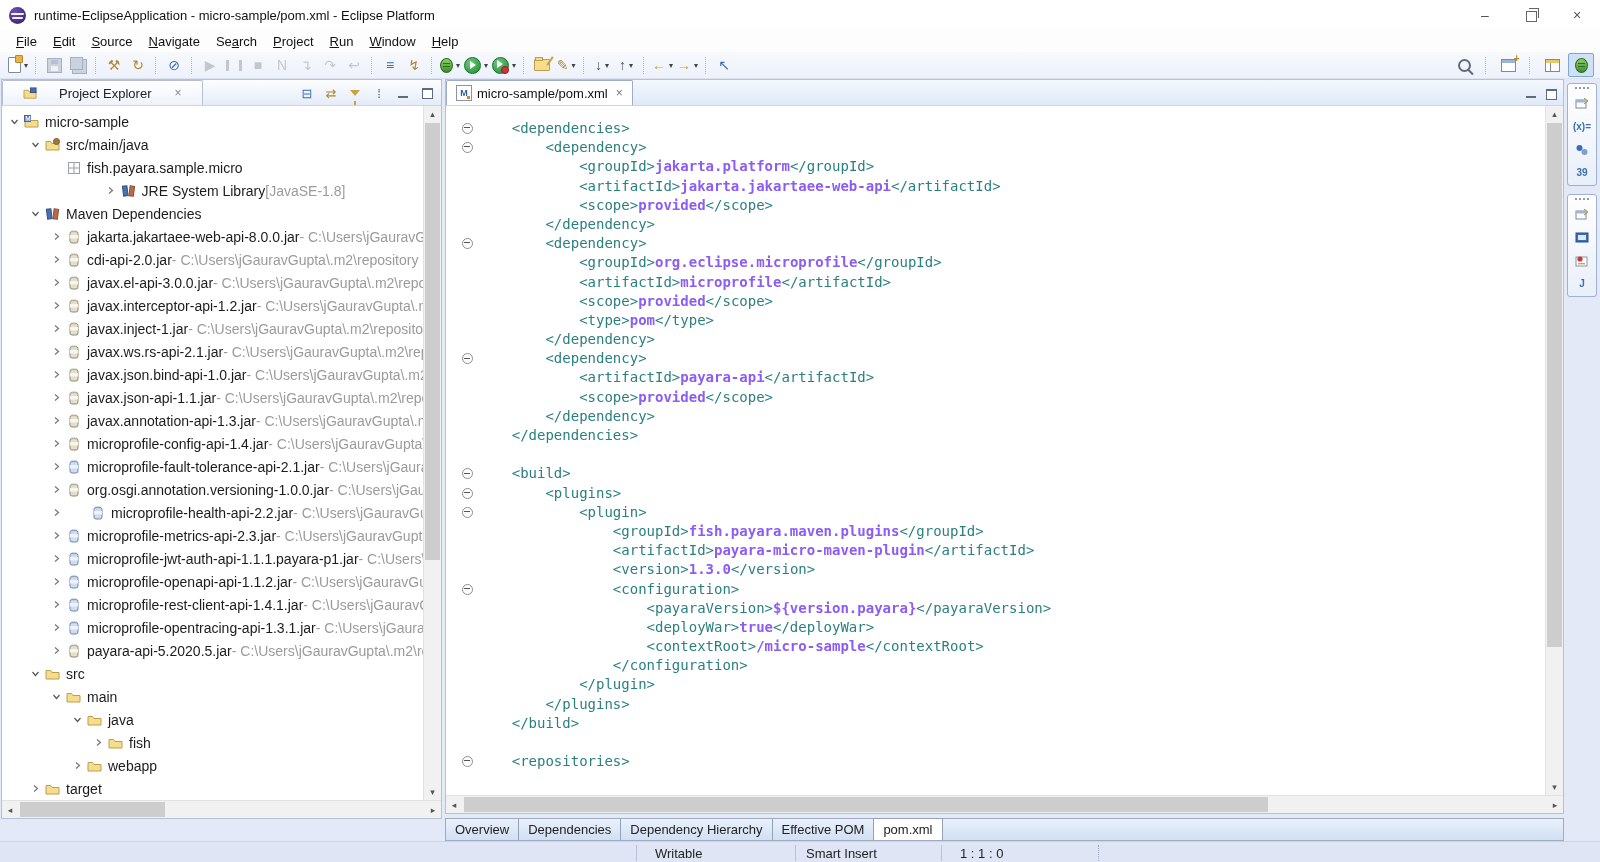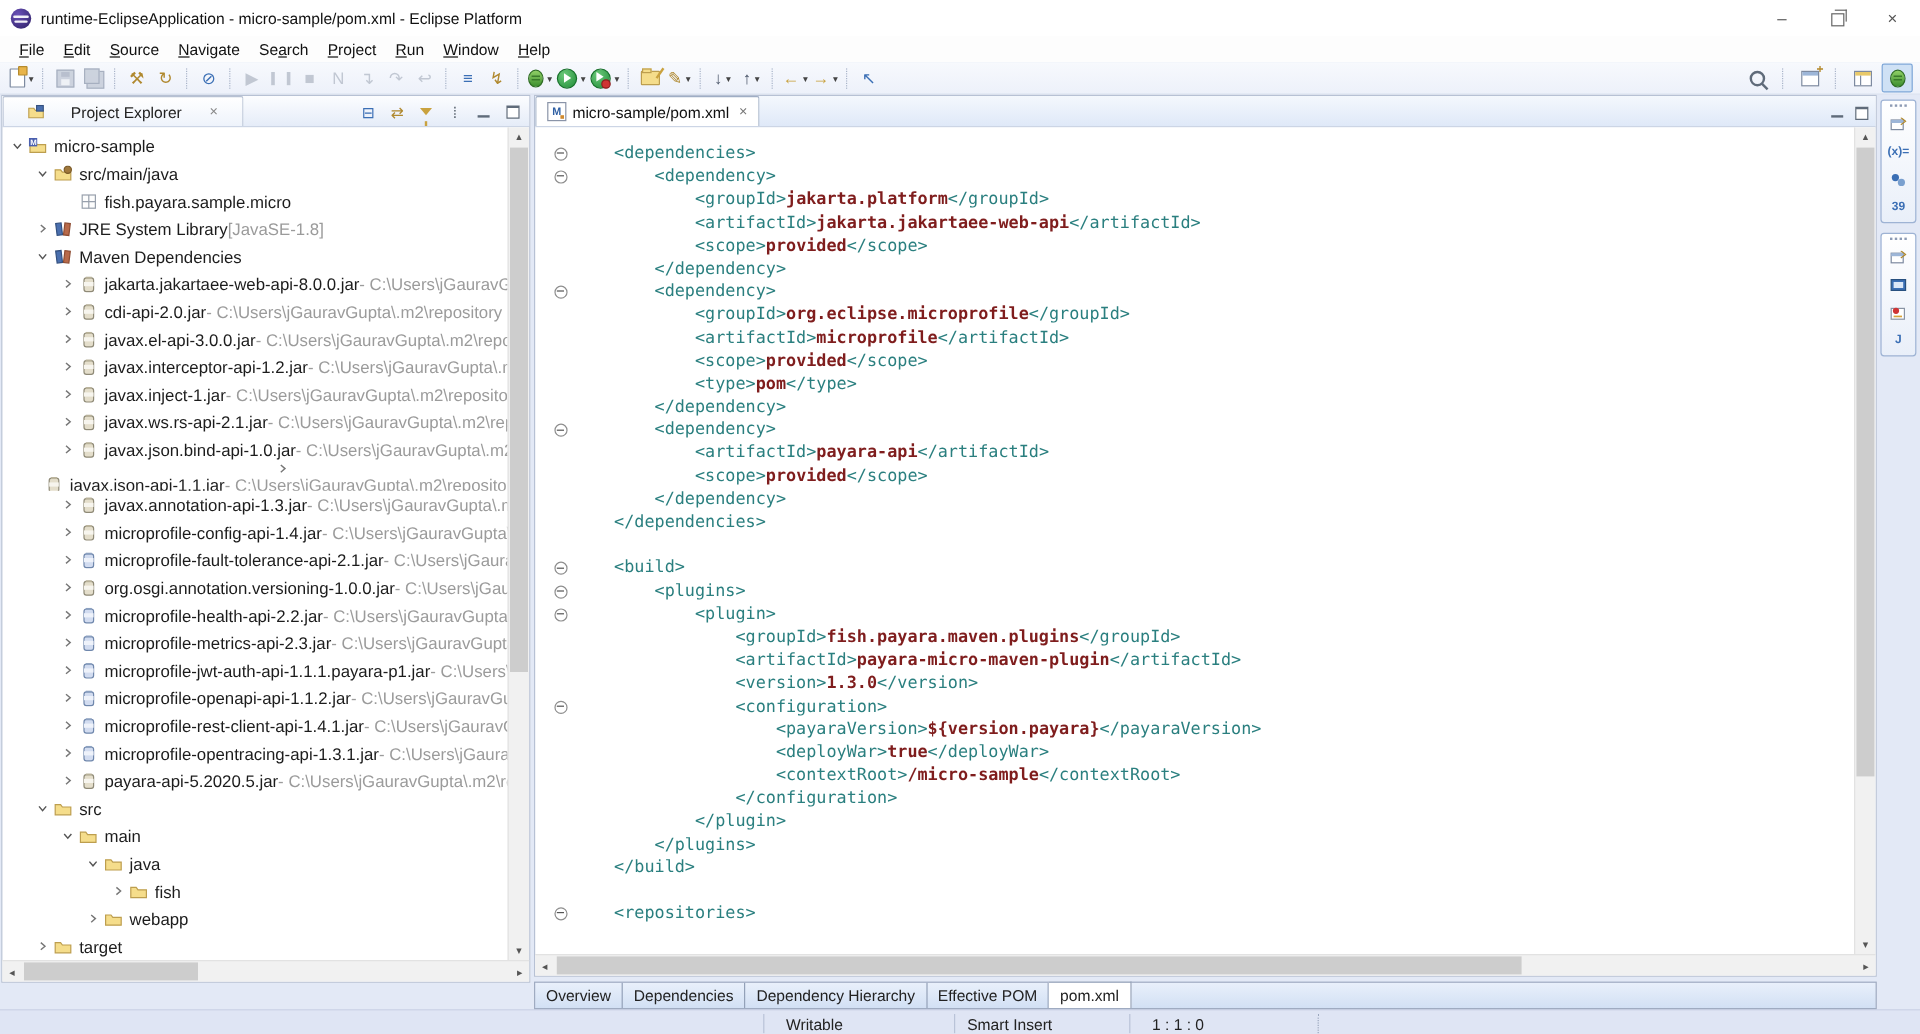--- a/index.html
+++ b/index.html
@@ -94,21 +94,21 @@
   .mvn-badge::after{content:"";position:absolute;right:1px;bottom:1px;width:3px;height:3px;background:#d08a2e;}
   .eminmax{margin-left:auto;display:flex;gap:10px;padding-right:6px;padding-bottom:5px;}
   #ebody{display:flex;flex:1;overflow:hidden;}
   #lines{flex:1;overflow:hidden;padding-top:13px;padding-left:10px;min-width:0;}
   .cl{display:flex;height:19.2px;line-height:19.2px;align-items:center;}
   .fold{width:22px;flex:none;display:flex;justify-content:center;}
   .fm{width:9px;height:9px;border:1px solid #8e8e8e;border-radius:50%;background:#fff;position:relative;}
   .fm::after{content:"";position:absolute;left:1.5px;right:1.5px;top:3.2px;height:1px;background:#555;}
   .codetext{margin:0;font-family:"DejaVu Sans Mono",monospace;font-size:14px;white-space:pre;}
   .codetext .m{color:#2a7f7f;}
-  .codetext .v{color:#7f1d1d;font-weight:bold;}
+  .codetext .v{color:#8b5cf6;font-weight:bold;}
   
   #formtabs{height:23px;margin-top:4px;background:linear-gradient(#e9f0fb,#d2e0f4);border:1px solid #9fabc1;display:flex;align-items:stretch;font-size:13px;box-sizing:border-box;}
   .ftab{display:flex;align-items:center;padding:0 9px;border-right:1px solid #93a1b8;color:#222;white-space:nowrap;text-align:right;}
   .ftab.active{background:#ffffff;border-top:1px solid #93a1b8;margin-top:-1px;}
   
   #righttrim{width:36px;flex:none;display:flex;flex-direction:column;align-items:center;padding-top:4px;gap:8px;}
   .tstack{width:28px;border:1px solid #9eb3d4;border-radius:3px;background:linear-gradient(#ffffff,#e9eff9);padding:3px 0 4px;display:flex;flex-direction:column;align-items:center;gap:6px;}
   .tdots{display:flex;gap:2px;}
   .tdots i{width:2px;height:2px;background:#8d9bb4;display:block;}
   .tvicon{width:20px;height:17px;display:flex;align-items:center;justify-content:center;font-size:9px;color:#333;}
@@ -335,21 +335,21 @@
               <span class="ticon">
                 <svg width="16" height="14" viewBox="0 0 16 14">
                   <rect x="2.5" y="1.5" width="11" height="11" fill="#fdfdfd" stroke="#98a0ac"></rect>
                   <line x1="8" y1="1.5" x2="8" y2="12.5" stroke="#98a0ac"></line>
                   <line x1="2.5" y1="7" x2="13.5" y2="7" stroke="#98a0ac"></line>
                 </svg>
               </span>
               <span>fish.payara.sample.micro</span>
             </span>
           </div>
-          <div class="trow" style="padding-left: 25px;">
+          <div class="trow" style="padding-left: 25px; justify-content: center;">
             <span class="chv">
               <svg width="9" height="9" viewBox="0 0 9 9">
                 <polyline points="3,1.5 6.5,4.5 3,7.5" fill="none" stroke="#777" stroke-width="1.2"></polyline>
               </svg>
             </span>
             <span class="lbl-wrap">
               <span class="ticon">
                 <svg width="16" height="14" viewBox="0 0 16 14">
                   <rect x="2" y="2" width="4.5" height="10" fill="#4a6fae" stroke="#33507f" transform="rotate(-7 4 7)"></rect>
                   <rect x="8.5" y="2" width="4.5" height="10" fill="#b86a4a" stroke="#8d4c32" transform="rotate(7 10.5 7)"></rect>
@@ -494,21 +494,21 @@
                 <svg width="16" height="14" viewBox="0 0 16 14">
                   <rect x="4" y="1.5" width="8" height="11.5" rx="2" fill="#e4decb" stroke="#8f8a77"></rect>
                   <rect x="4" y="5" width="8" height="3.5" fill="#f7f5ee"></rect>
                   <rect x="5.5" y="0.6" width="5" height="1.6" fill="#b9b29a"></rect>
                 </svg>
               </span>
               <span>javax.json.bind-api-1.0.jar</span>
               <span class="sfx"> - C:\Users\jGauravGupta\.m2\repository</span>
             </span>
           </div>
-          <div class="trow" style="padding-left: 46px; flex-direction: column;">
+          <div class="trow" style="padding-left: 46px;">
             <span class="chv">
               <svg width="9" height="9" viewBox="0 0 9 9">
                 <polyline points="3,1.5 6.5,4.5 3,7.5" fill="none" stroke="#777" stroke-width="1.2"></polyline>
               </svg>
             </span>
             <span class="lbl-wrap">
               <span class="ticon">
                 <svg width="16" height="14" viewBox="0 0 16 14">
                   <rect x="4" y="1.5" width="8" height="11.5" rx="2" fill="#e4decb" stroke="#8f8a77"></rect>
                   <rect x="4" y="5" width="8" height="3.5" fill="#f7f5ee"></rect>
@@ -584,21 +584,21 @@
                 <svg width="16" height="14" viewBox="0 0 16 14">
                   <rect x="4" y="1.5" width="8" height="11.5" rx="2" fill="#e4decb" stroke="#8f8a77"></rect>
                   <rect x="4" y="5" width="8" height="3.5" fill="#f7f5ee"></rect>
                   <rect x="5.5" y="0.6" width="5" height="1.6" fill="#b9b29a"></rect>
                 </svg>
               </span>
               <span>org.osgi.annotation.versioning-1.0.0.jar</span>
               <span class="sfx"> - C:\Users\jGauravGupta\.m2\repository</span>
             </span>
           </div>
-          <div class="trow" style="padding-left: 46px;">
+          <div class="trow" style="padding-left: 46px; gap: 24px;">
             <span class="chv">
               <svg width="9" height="9" viewBox="0 0 9 9">
                 <polyline points="3,1.5 6.5,4.5 3,7.5" fill="none" stroke="#777" stroke-width="1.2"></polyline>
               </svg>
             </span>
             <span class="lbl-wrap">
               <span class="ticon">
                 <svg width="16" height="14" viewBox="0 0 16 14">
                   <rect x="4" y="1.5" width="8" height="11.5" rx="2" fill="#d2dcf0" stroke="#6f87ac"></rect>
                   <rect x="4" y="5" width="8" height="3.5" fill="#eef2fa"></rect>

